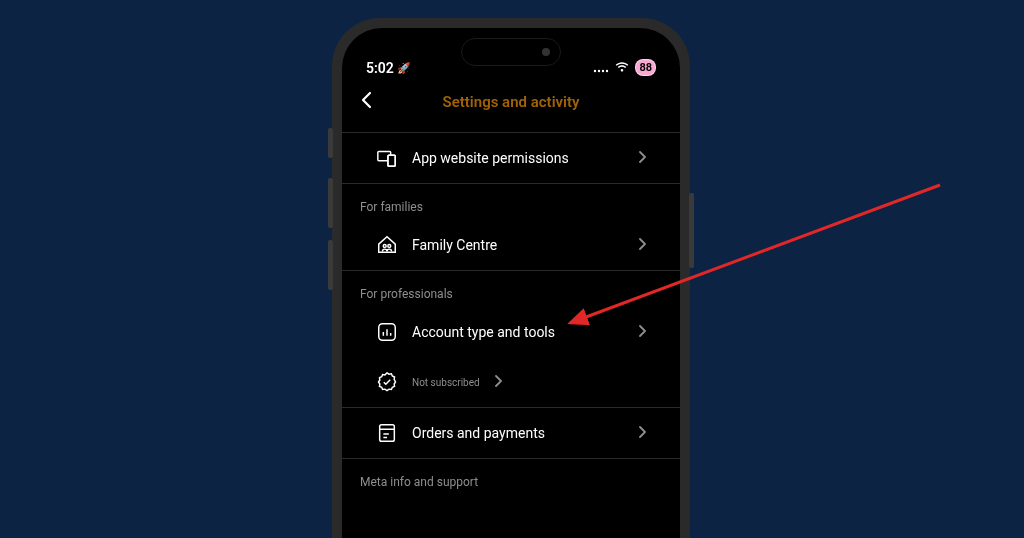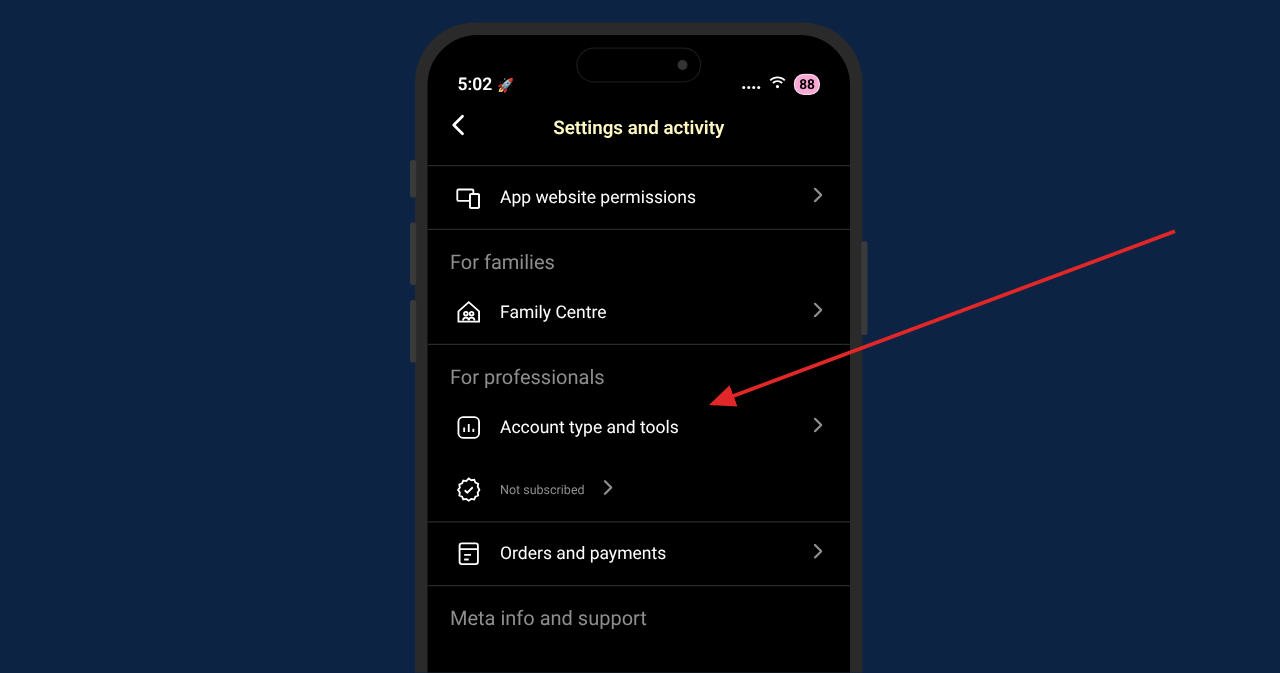--- a/index.html
+++ b/index.html
@@ -90,47 +90,47 @@
     font-size: 11px;
     font-weight: 700;
     background: #f9a8d4;
     color: #000;
     position: relative;
   }
   .header {
     display: flex;
     align-items: center;
     padding: 10px 14px 14px;
-    color: #fef9c3;
+    color: #a16207;
     position: relative;
   }
   .back-chevron { 
     font-size: 20px;
     padding: 4px;
   }
   .header-title {
     flex: 1;
     text-align: center;
     font-weight: 600;
     font-size: 15px;
     padding-right: 20px;
   }
   .divider {
     height: 1px;
     background: #2a2a2a;
   }
   .section-label {
     color: #8e8e8e;
-    font-size: 16px;
+    font-size: 12px;
     padding: 16px 18px 6px;
   }
   .row {
     display: flex;
     align-items: center;
-    padding: 14px 22px;
+    padding: 14px 34px;
     color: #fff;
     gap: 14px;
   }
   .row-icon {
     width: 22px;
     height: 22px;
     flex-shrink: 0;
     display: flex;
     align-items: center;
     justify-content: center;

